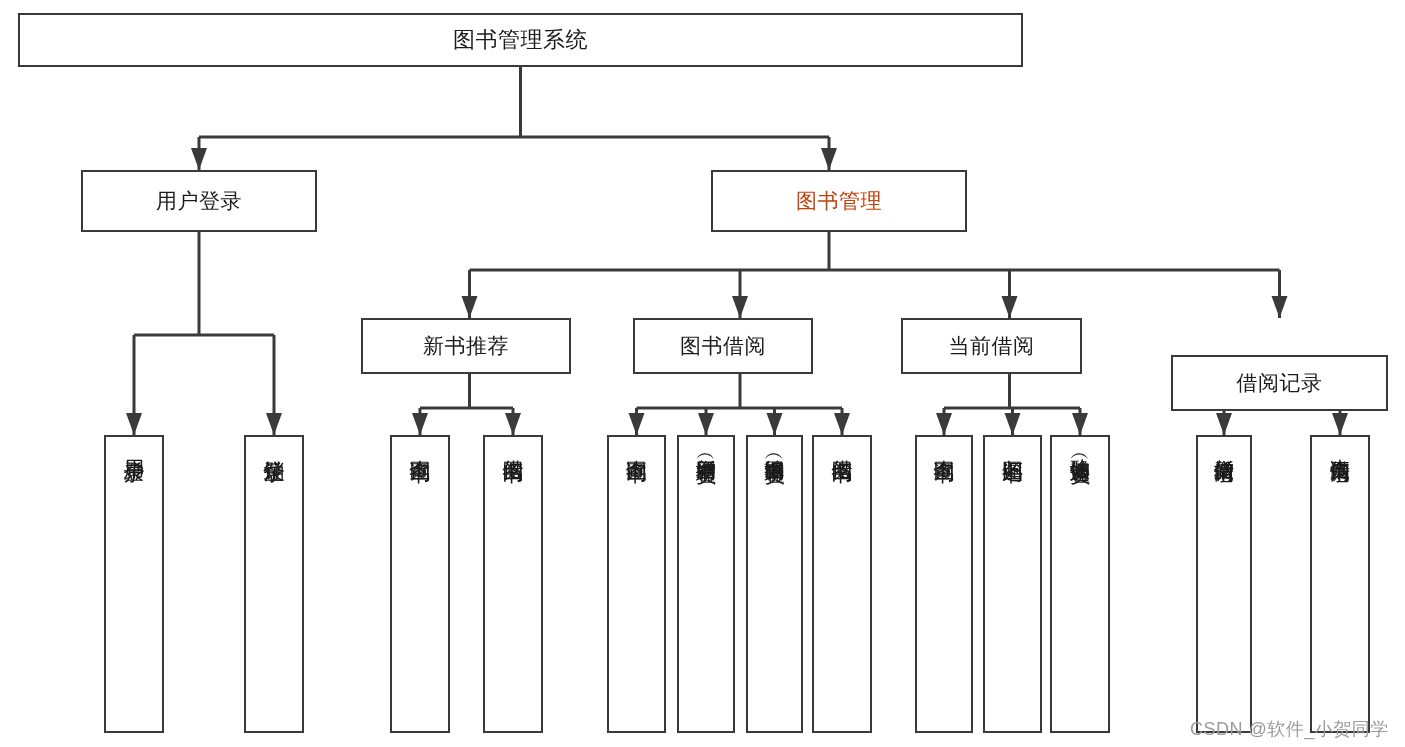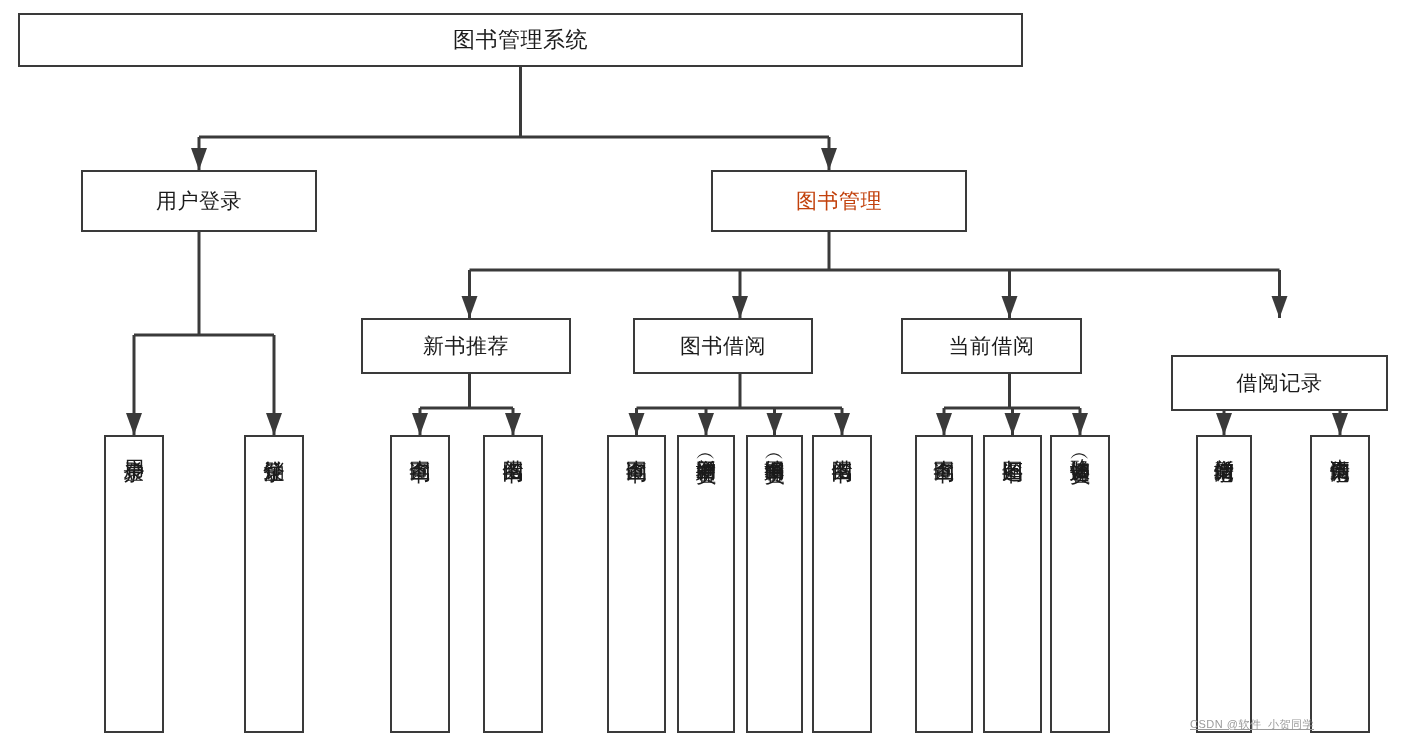--- a/index.html
+++ b/index.html
@@ -57,25 +57,24 @@
     text-orientation: upright;
     font-size: 21px;
     line-height: 1.05;
     letter-spacing: 1px;
   }
   .node.vertical.tall-text .node-label {
     font-size: 20px;
   }
   .watermark {
     position: absolute;
-    font-size: 11px;
+    font-size: 18px;
     color: #9b9b9b;
     white-space: nowrap;
     letter-spacing: 0.5px;
-    text-decoration: underline;
   }
 </style>
 </head>
 <body>
 
 <div id="canvas">
   <svg id="wires" viewBox="0 0 1405 747">
       <line x1="520.5" y1="67" x2="520.5" y2="137" stroke="#3a3a3a" stroke-width="3"></line>
       <line x1="199" y1="137" x2="829" y2="137" stroke="#3a3a3a" stroke-width="3"></line>
       <line x1="199" y1="137" x2="199" y2="170" stroke="#3a3a3a" stroke-width="3"></line>

